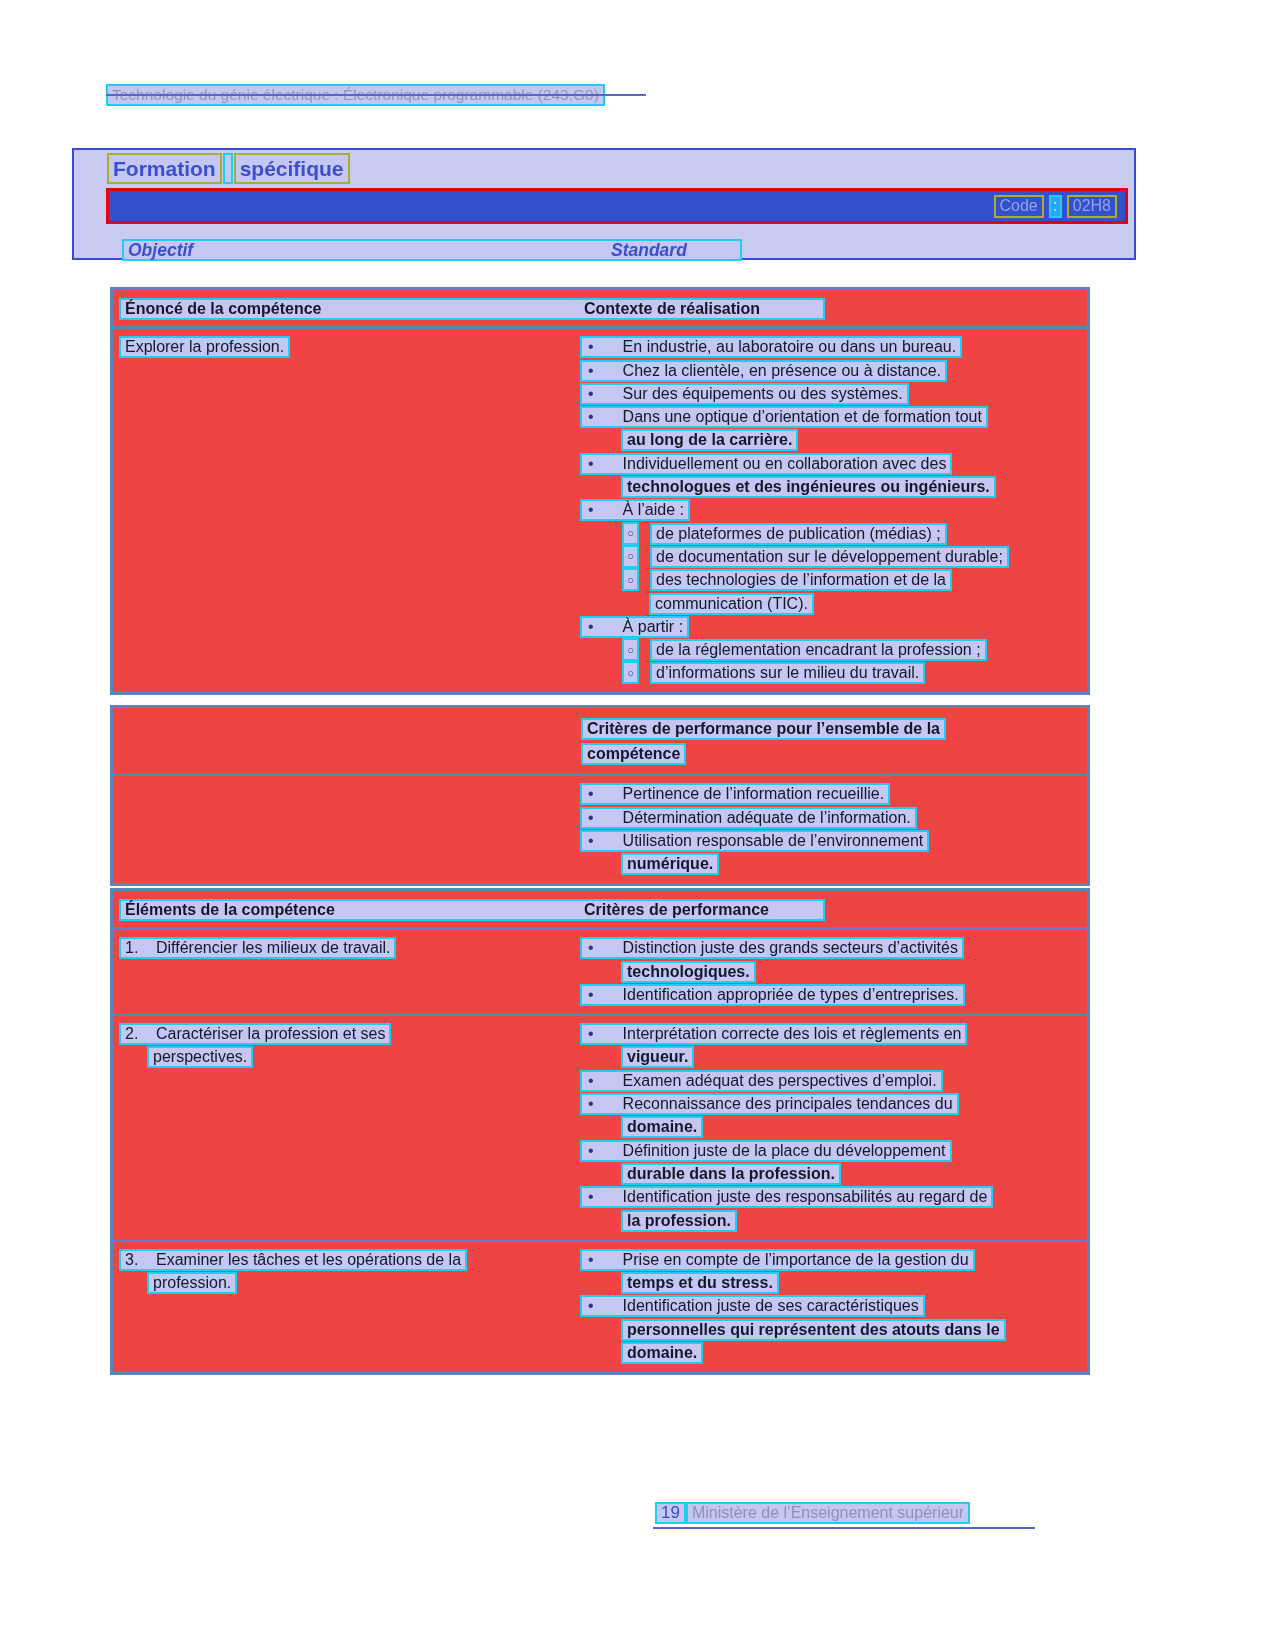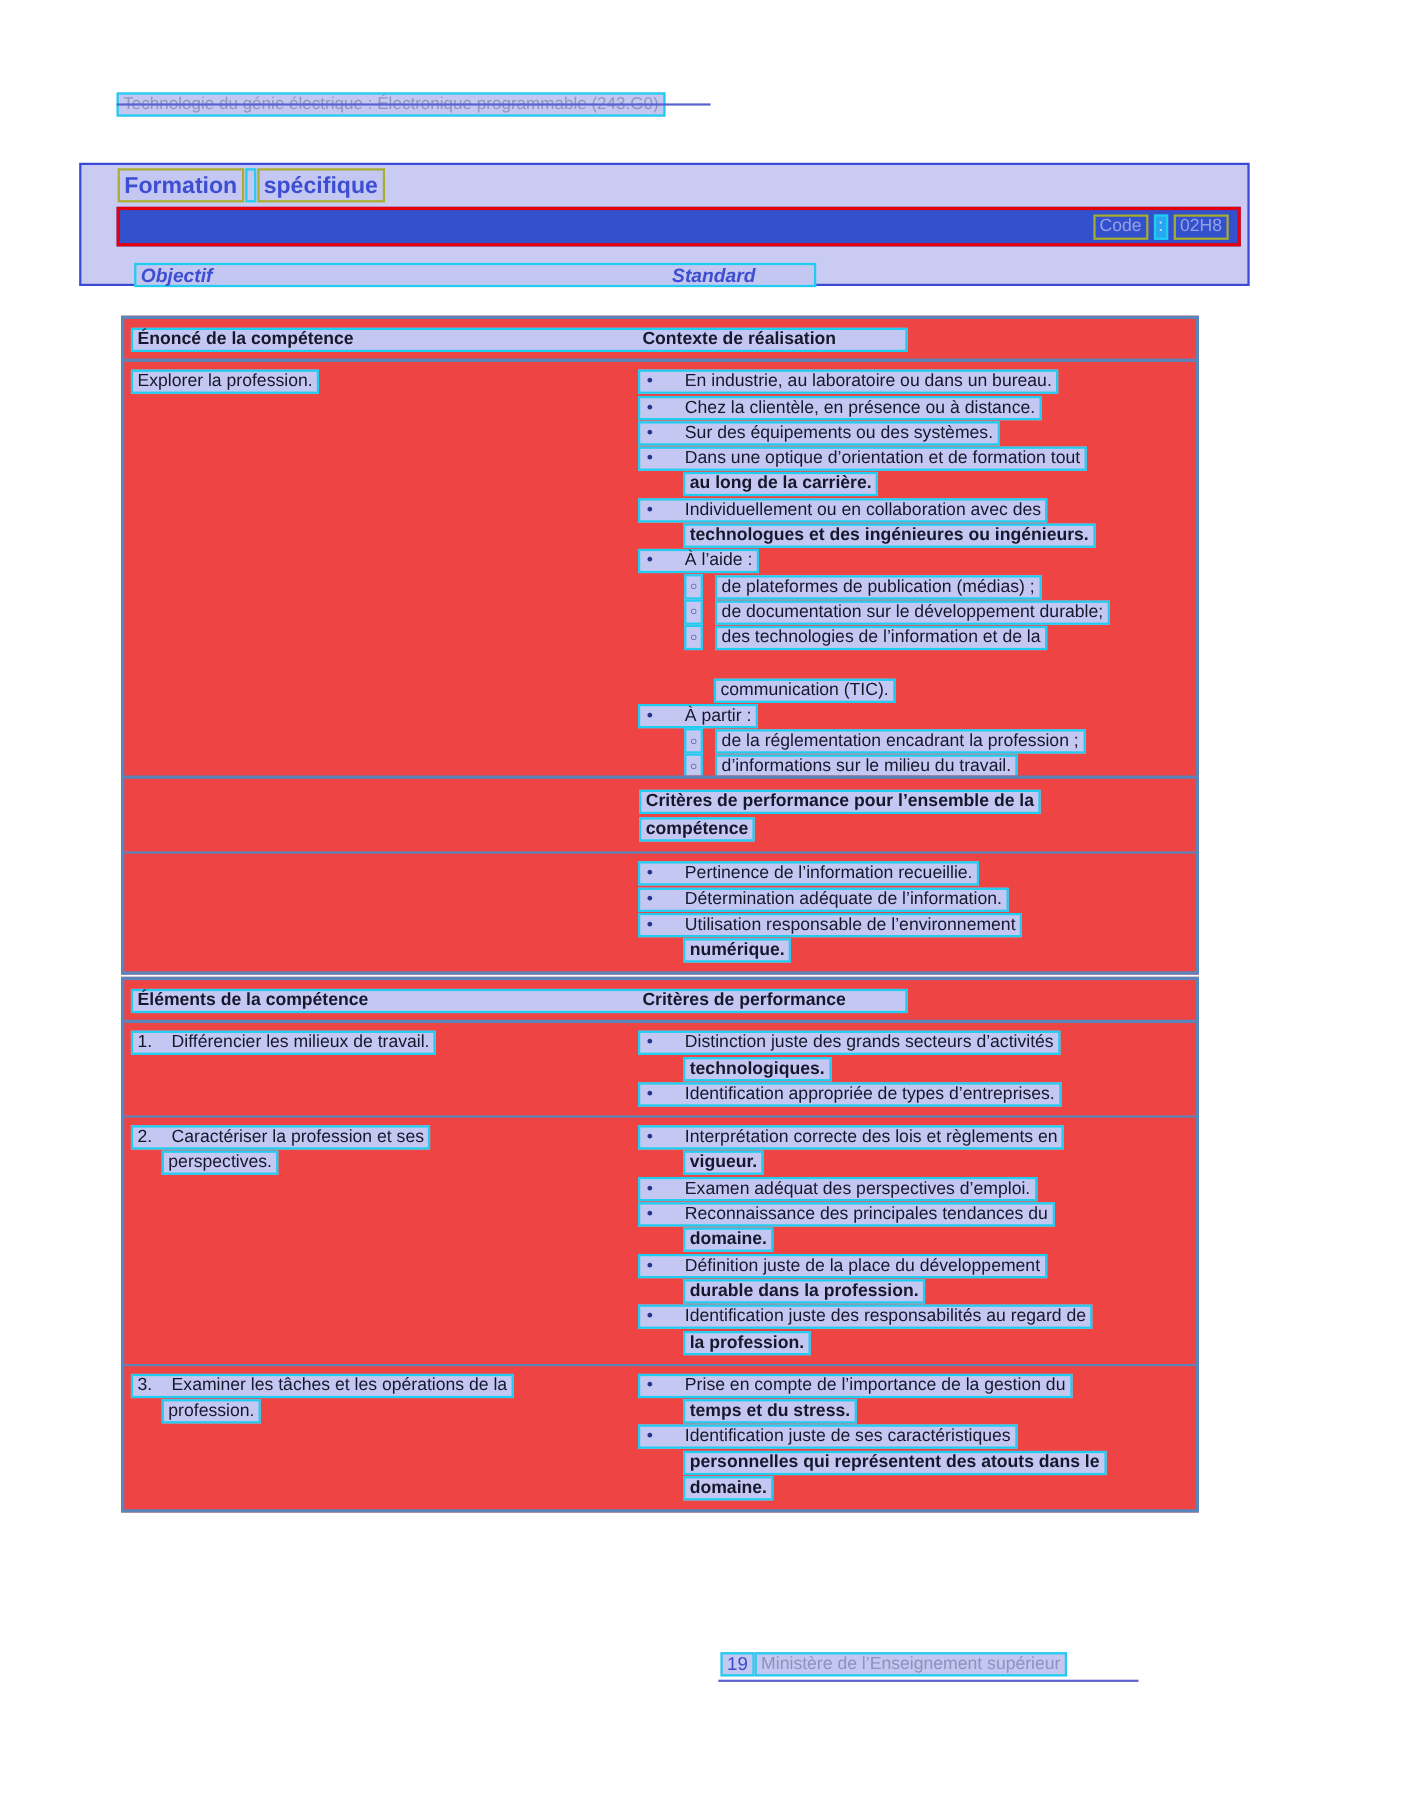--- a/index.html
+++ b/index.html
@@ -51,21 +51,21 @@
   .cell-l { width:465px; flex:none; box-sizing:border-box; padding:6px 10px 6px 6px; }
   .cell-r { flex:1; padding:6px 4px 8px 2px; }
 
   .line { height:23.3px; display:flex; align-items:flex-end; }
   .blt::before { content:"•"; color:#25338f; margin:0 29px 0 2px; font-size:16px; }
   .circ { width:17px; justify-content:center; padding:0; height:23px; }
   .circ::before { content:"○"; color:#2a3a8e; font-size:11px; }
   .s { padding-left:42px; }
   .s .txt { margin-left:11px; }
   .w  { padding-left:41px;font-weight:bold; }
-  .w2 { padding-left:69px;margin-top:24px; }
+  .w2 { padding-left:69px; }
   .wl { padding-left:28px; }
   .num { display:inline-block; width:31px; }
 
   
   .footer { position:absolute; top:1502px; left:655px; display:flex; align-items:center; }
   .pagenum-hl { color:#3b4cc8; font-size:17px; }
   .ministry-hl { color:#8d91bb; font-size:16px; }
   .footer-rule { position:absolute; top:1527px; left:653px; width:382px; height:2px; background:#5a63cf; }
 </style>
 </head>

